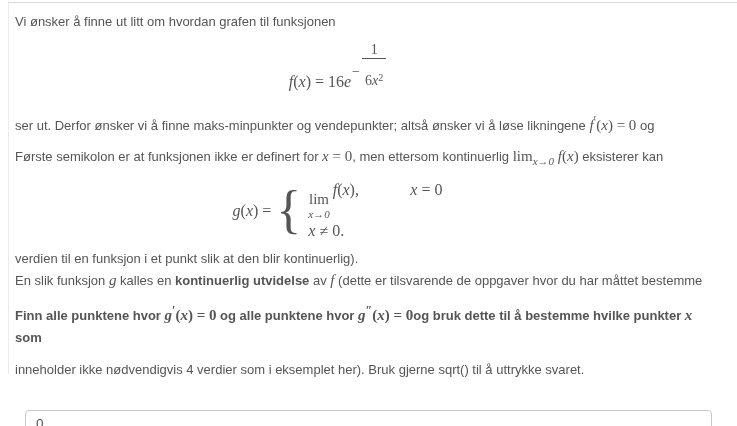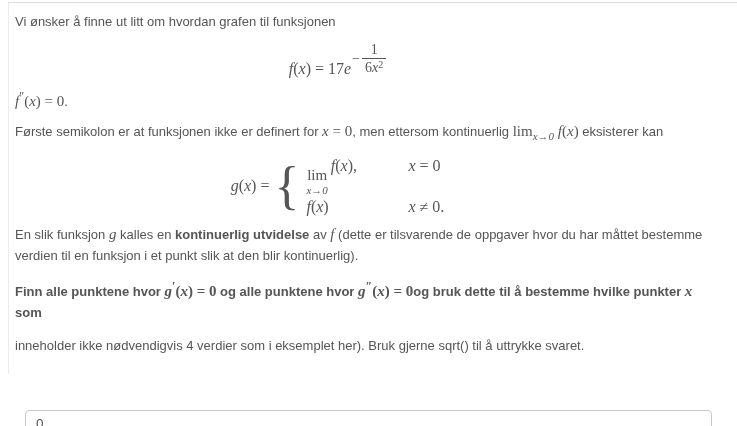--- a/index.html
+++ b/index.html
@@ -22,21 +22,21 @@
   .sb{font-family:"Liberation Serif",serif;font-style:italic;font-size:11px;vertical-align:-4px;}
   .sp{font-family:"Liberation Serif",serif;font-size:11px;vertical-align:6px;}
   .bd{font-weight:bold;}
   
   .formula{width:645px;text-align:center;margin:4px 0 8px 0;}
   .formula .mi,.formula .mn{font-size:16px;}
   .f1exp{display:inline-flex;align-items:center;vertical-align:11px;margin-left:1px;}
   .f1exp .mn{font-size:14px;}
   .frac{display:inline-flex;flex-direction:column;align-items:center;margin-left:2px;font-size:14px;}
   .fnum{padding:0 3px;line-height:1.15;font-family:"Liberation Serif",serif;}
-  .fden{border-top:1px solid #555;padding:0 3px;line-height:1.25;}
+  .fden{border-top:1px solid #555;padding:13px 3px;line-height:1.25;}
   .fden .mi,.fden .mn{font-size:14px;}
   .fden .sp{font-size:10px;vertical-align:4px;}
   .fnum .mn{font-size:14px;}
   .pw{display:inline-flex;align-items:center;text-align:left;}
   .pw-lhs{margin-right:5px;text-align:center;}
   .pw-brace{font-family:"Liberation Serif",serif;font-size:52px;font-weight:300;line-height:0.9;margin-right:7px;color:#555;}
   .pw-rows{display:inline-block;}
   .pw-row{display:flex;align-items:baseline;}
   .pw-row1{margin-bottom:2px;}
   .pw-expr{width:102px;}
@@ -56,60 +56,59 @@
 </head>
 <body>
 
 <div class="panel">
 
   <div class="para">
       <div class="line"><span>Vi ønsker å finne ut litt om hvordan grafen til funksjonen</span></div>
     </div>
 
   <div class="formula">
-    <span><span class="mi">f</span><span class="mn">(</span><span class="mi">x</span><span class="mn">) = 17</span><span class="mi">e</span></span><span class="f1exp">
+    <span><span class="mi">f</span><span class="mn">(</span><span class="mi">x</span><span class="mn">) = 16</span><span class="mi">e</span></span><span class="f1exp">
         <span class="mn">−</span>
         <span class="frac">
           <span class="fnum"><span class="mn">1</span></span>
           <span class="fden"><span class="mn">6</span><span class="mi">x</span><span class="sp">2</span></span>
         </span>
       </span>
   </div>
 
   <div class="para">
-      <div class="line"><span class="mi">f</span><span class="pr">″</span><span class="mn">(</span><span class="mi">x</span><span class="mn">) = 0</span><span>.</span></div>
+      <div class="line"><span>ser ut. Derfor ønsker vi å finne maks-minpunkter og vendepunkter; altså ønsker vi å løse likningene </span><span class="mi">f</span><span class="pr">′</span><span class="mn">(</span><span class="mi">x</span><span class="mn">) = 0</span><span> og</span></div>
     </div>
 
   <div class="para">
       <div class="line"><span>Første semikolon er at funksjonen ikke er definert for </span><span class="mi">x</span><span class="mn"> = 0</span><span>, men ettersom kontinuerlig </span><span class="mn">lim</span><span class="sb">x→0</span><span class="mi"> f</span><span class="mn">(</span><span class="mi">x</span><span class="mn">)</span><span> eksisterer kan</span></div>
     </div>
 
   <div class="formula">
     <span class="pw">
       <span class="pw-lhs"><span class="mi">g</span><span class="mn">(</span><span class="mi">x</span><span class="mn">) =</span></span>
       <span class="pw-brace">{</span>
       <span class="pw-rows">
         <span class="pw-row pw-row1">
           <span class="pw-expr"><span class="limstack">
                 <span class="limword">lim</span>
                 <span class="limunder">x→0</span>
               </span><span><span class="mi">f</span><span class="mn">(</span><span class="mi">x</span><span class="mn">),</span></span></span>
           <span class="pw-cond"><span class="mi">x</span><span class="mn"> = 0</span></span>
         </span>
         <span class="pw-row">
-          <span class="pw-expr"><span class="mi">f</span><span class="mn">(</span><span class="mi">x</span><span class="mn">)</span></span>
           <span class="pw-cond"><span class="mi">x</span><span class="mn"> ≠ 0.</span></span>
         </span>
       </span>
     </span>
   </div>
 
   <div class="para">
+      <div class="line"><span>verdien til en funksjon i et punkt slik at den blir kontinuerlig).</span></div>
       <div class="line"><span>En slik funksjon </span><span class="mi">g</span><span> kalles en </span><span class="bd">kontinuerlig utvidelse</span><span> av </span><span class="mi">f</span><span> (dette er tilsvarende de oppgaver hvor du har måttet bestemme</span></div>
-      <div class="line"><span>verdien til en funksjon i et punkt slik at den blir kontinuerlig).</span></div>
     </div>
 
   <div class="para" style="margin-bottom:11px;font-weight:bold;">
       <div class="line"><span>Finn alle punktene hvor </span><span class="mi">g</span><span class="pr">′</span><span class="mn">(</span><span class="mi">x</span><span class="mn">) = 0</span><span> og alle punktene hvor </span><span class="mi">g</span><span class="pr">″</span><span class="mn">(</span><span class="mi">x</span><span class="mn">) = 0</span><span>og bruk dette til å bestemme hvilke punkter </span><span class="mi">x</span><span> som</span></div>
     </div>
 
   <div class="para" style="margin-bottom:12px;">
       <div class="line"><span>inneholder ikke nødvendigvis 4 verdier som i eksemplet her). Bruk gjerne sqrt() til å uttrykke svaret.</span></div>
     </div>
 

